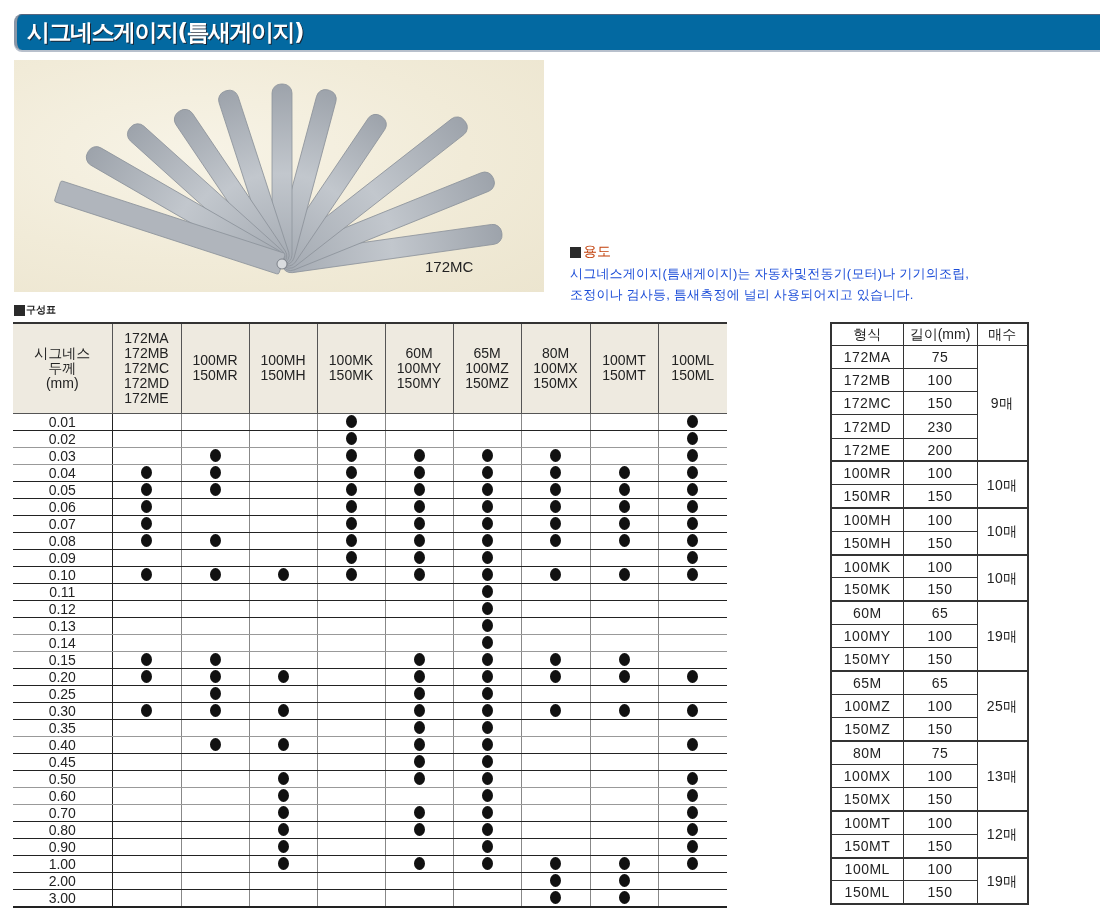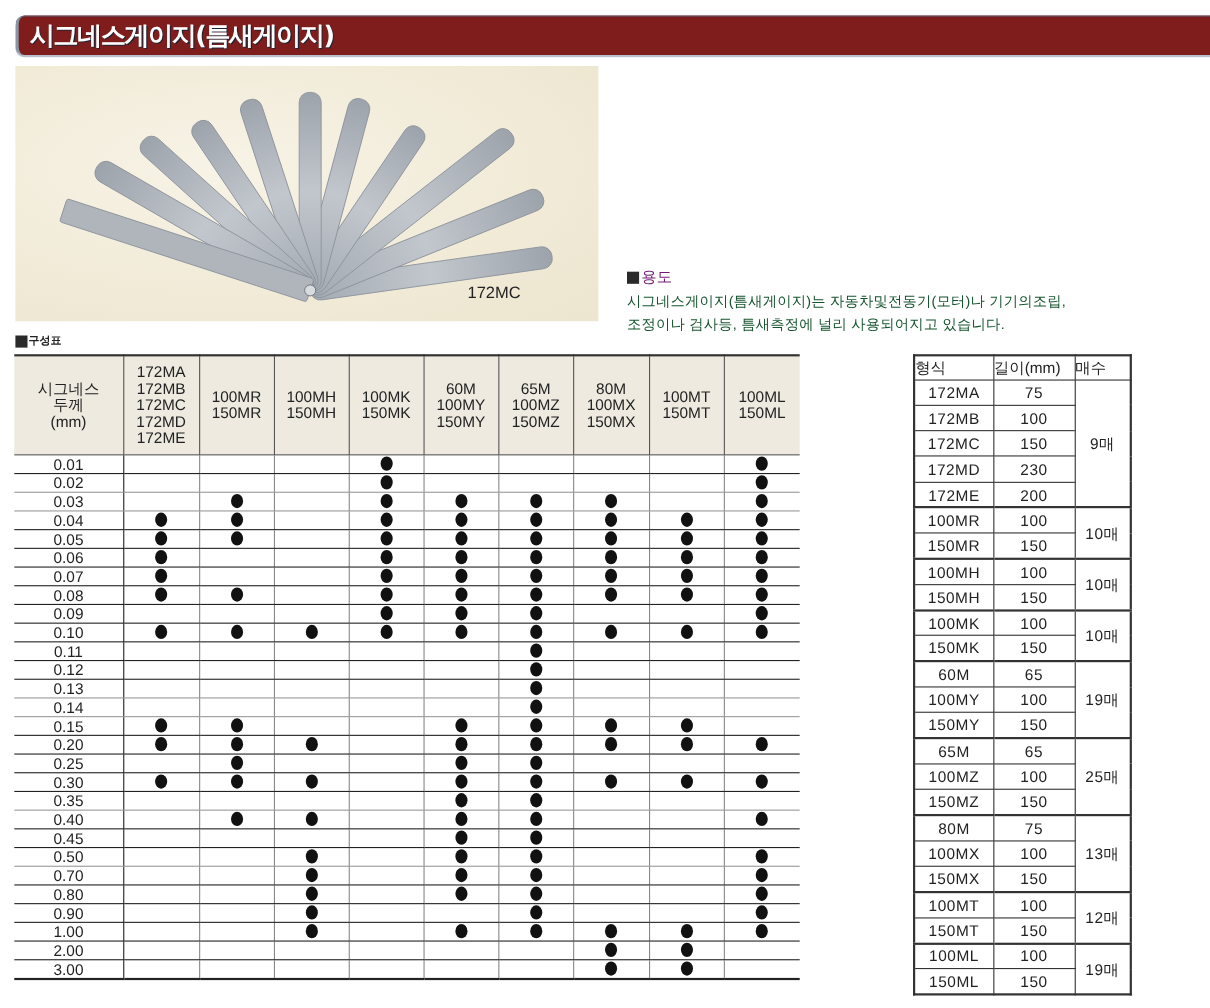--- a/index.html
+++ b/index.html
@@ -1,21 +1,21 @@
 <!DOCTYPE html>
 <html><head>
 <meta charset="utf-8">
 <style>
   * { box-sizing: border-box; margin: 0; padding: 0; }
   html, body { width: 1100px; height: 916px; background: #ffffff; overflow: hidden; }
   body { font-family: "Liberation Sans", "DejaVu Sans", sans-serif; color: #222; position: relative; }
 
   .title-bar {
     position: absolute; left: 14px; top: 14px; width: 1086px; height: 36px;
-    background: #7f1d1d;
+    background: #0369a1;
     border-radius: 8px 0 0 8px;
     box-shadow: 0 2px 0 #b8c0cc, inset 0 1px 0 #56667f;
     border-left: 3px solid #8a96a6;
   }
   .title-bar .title {
     position: absolute; left: 10px; top: 3px;
     font-family: "DejaVu Sans", sans-serif; font-weight: bold;
     font-size: 23px; color: #ffffff; letter-spacing: -1.5px;
     text-shadow: 1px 1px 0 #1c2433;
   }
@@ -24,23 +24,23 @@
     position: absolute; left: 14px; top: 60px; width: 530px; height: 232px;
     background: radial-gradient(ellipse at 35% 40%, #f7f3e6 0%, #f1ebd8 55%, #ece5cf 100%);
     overflow: hidden;
   }
   .photo svg { position: absolute; left: 0; top: 0; }
   .photo .caption {
     position: absolute; left: 411px; top: 198px; font-size: 15px; color: #222;
   }
 
   .usage { position: absolute; left: 570px; top: 243px; }
-  .usage .heading { font-size: 14px; color: #701a75; display: flex; align-items: center; gap: 2px; }
+  .usage .heading { font-size: 14px; color: #c2410c; display: flex; align-items: center; gap: 2px; }
   .sq { display: inline-block; width: 11px; height: 11px; background: #2a2a2a; }
-  .usage .desc { font-size: 13px; color: #14532d; line-height: 21px; margin-top: 2px; letter-spacing: 0.2px; }
+  .usage .desc { font-size: 13px; color: #1d4ed8; line-height: 21px; margin-top: 2px; letter-spacing: 0.2px; }
 
   .comp-heading {
     position: absolute; left: 14px; top: 303px; font-size: 10px; font-weight: bold;
     display: flex; align-items: center; gap: 1px;
   }
 
   table.comp {
     position: absolute; left: 13px; top: 322px; width: 714px;
     border-collapse: collapse; table-layout: fixed;
     border-top: 2px solid #333;
@@ -65,21 +65,21 @@
     background: #111; vertical-align: middle; margin-top: -2px;
   }
 
   table.spec {
     position: absolute; left: 830px; top: 322px; width: 197px;
     border-collapse: collapse; table-layout: fixed;
     border: 2px solid #333;
   }
   table.spec th {
     font-weight: normal; font-size: 14px; height: 22px; color: #222;
-    border: 1px solid #333; text-align: left; line-height: 20px;
+    border: 1px solid #333; text-align: center; line-height: 20px;
   }
   table.spec td {
     font-size: 14px; height: 23.3px; text-align: center; color: #222;
     border: 1px solid #333; line-height: 20px; letter-spacing: 0.5px;
   }
   table.spec td.count { vertical-align: middle; margin-top: 20px; }
   table.spec tr.grp-start td { border-top: 2px solid #333; }
 </style>
 </head>
 <body>
@@ -475,20 +475,32 @@
         <td></td>
         <td></td>
         <td><span class="dot"></span></td>
         <td></td>
         <td><span class="dot"></span></td>
         <td><span class="dot"></span></td>
         <td></td>
         <td></td>
         <td><span class="dot"></span></td>
       </tr>
+      <tr class="soft">
+        <td class="thk">0.60</td>
+        <td></td>
+        <td></td>
+        <td><span class="dot"></span></td>
+        <td></td>
+        <td></td>
+        <td><span class="dot"></span></td>
+        <td></td>
+        <td></td>
+        <td><span class="dot"></span></td>
+      </tr>
       <tr>
         <td class="thk">0.70</td>
         <td></td>
         <td></td>
         <td><span class="dot"></span></td>
         <td></td>
         <td><span class="dot"></span></td>
         <td><span class="dot"></span></td>
         <td></td>
         <td></td>

